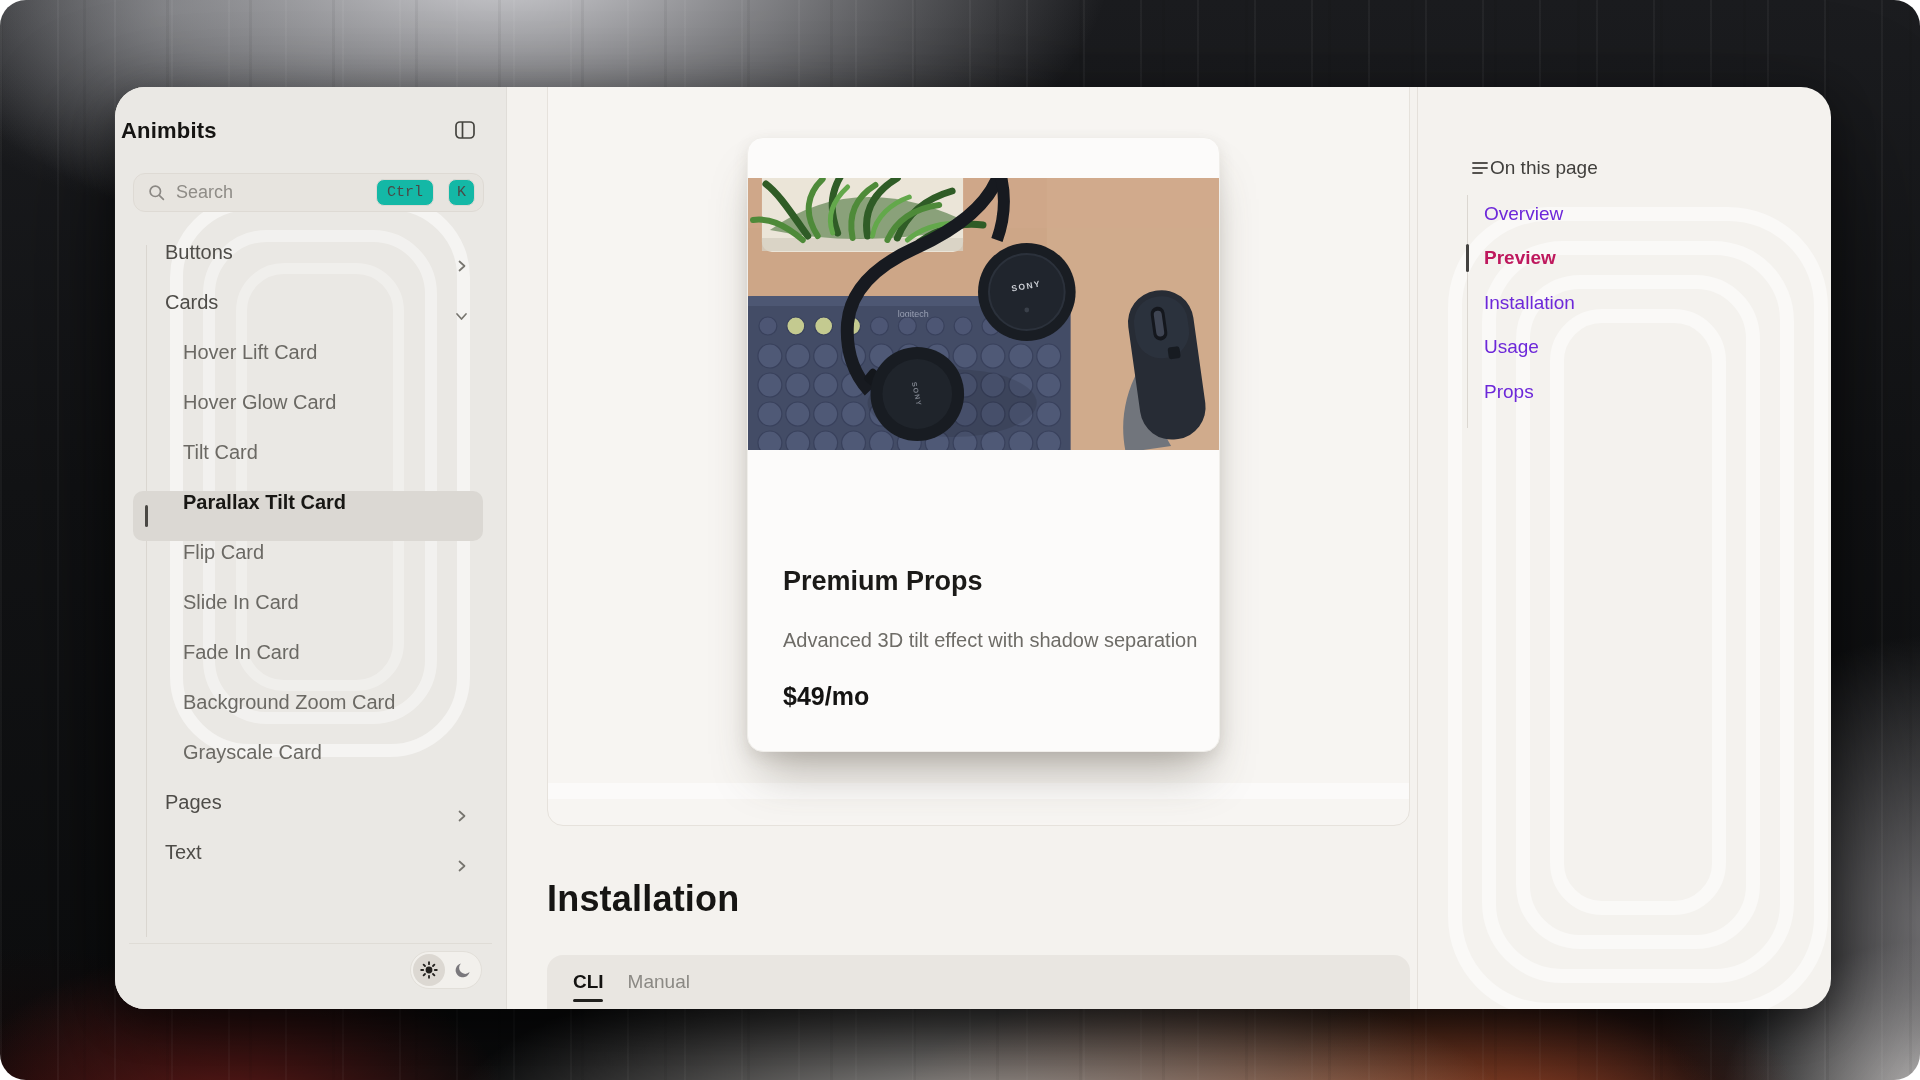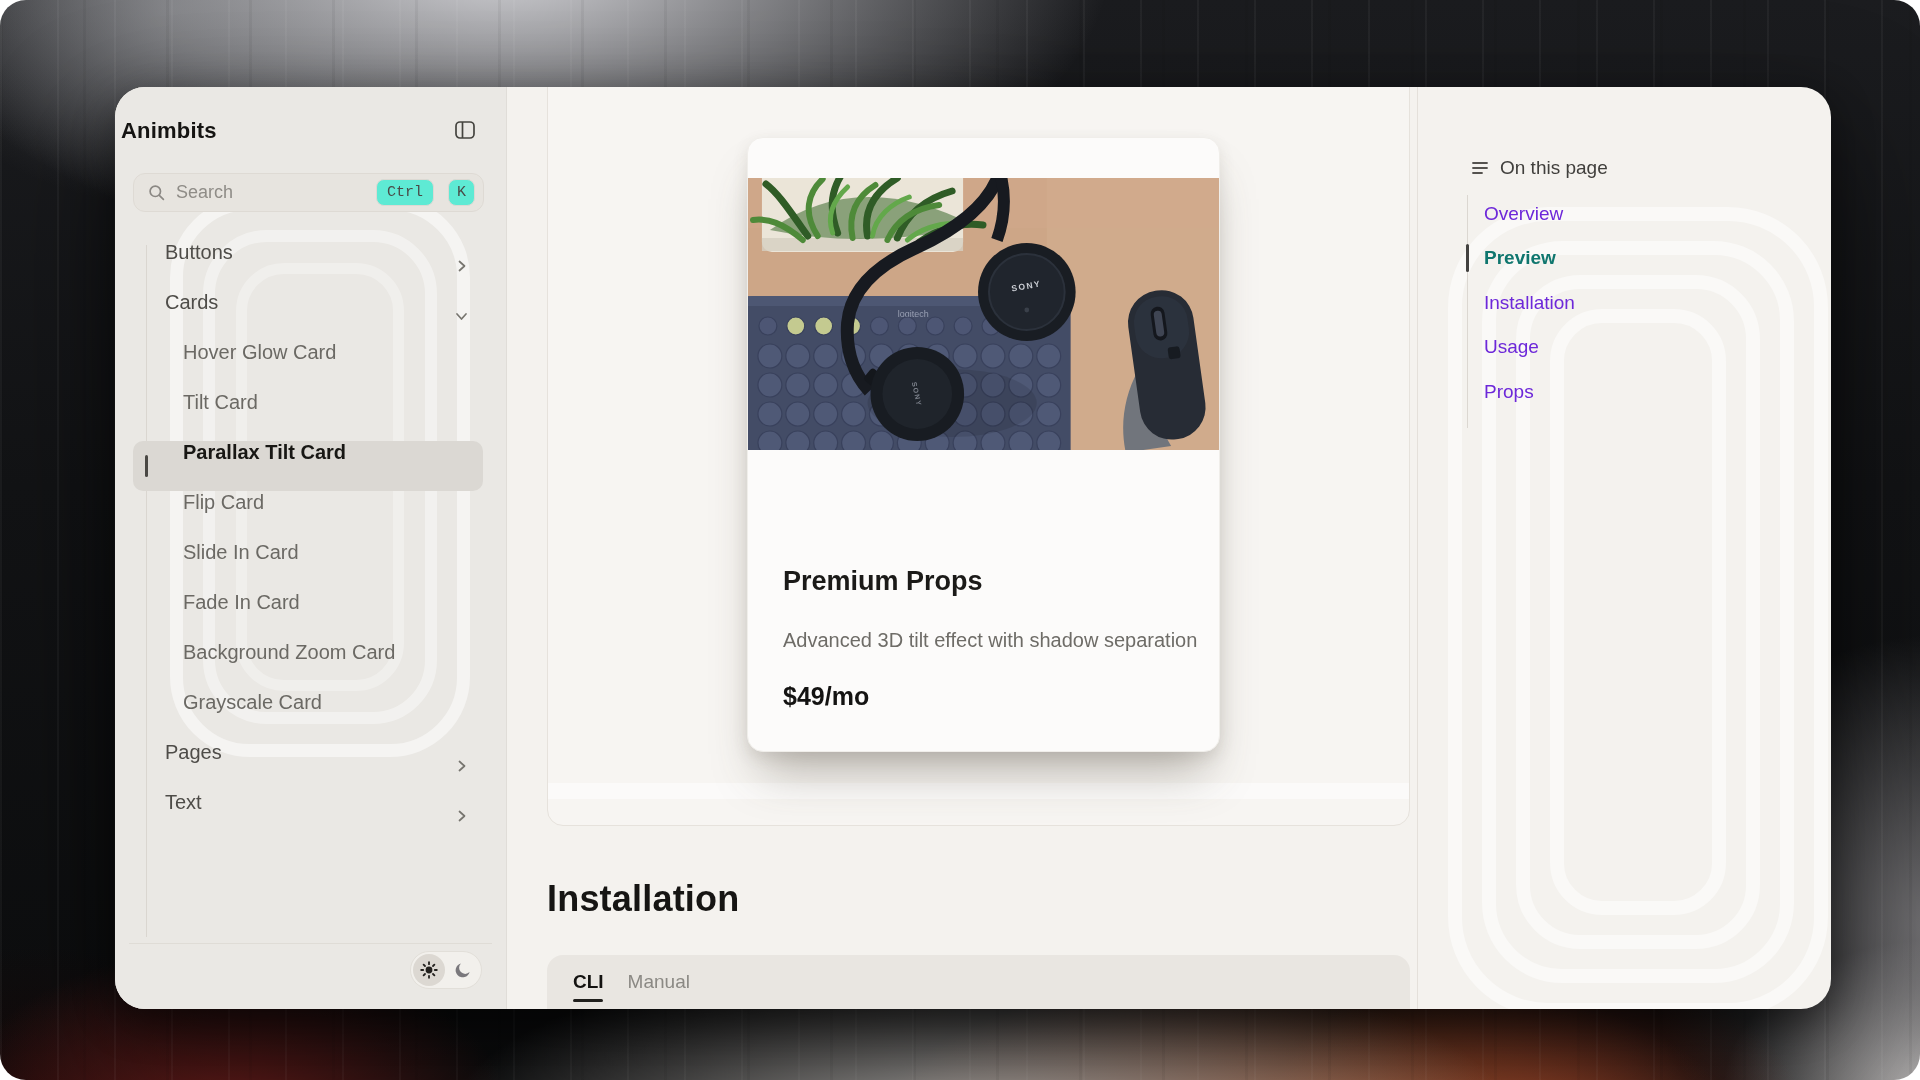--- a/index.html
+++ b/index.html
@@ -38,21 +38,21 @@
     background:#eae8e4; border-right:1px solid #e0ddd8; }
   .sb-rings .ring{ border-radius:80px; }
   .app-title{ position:absolute; left:6px; top:31px; font-size:22px; font-weight:700;
     color:#151412; letter-spacing:.2px; z-index:2; }
   .panel-btn{ position:absolute; left:336px; top:29px; width:28px; height:28px; border:none;
     background:transparent; cursor:pointer; display:flex; align-items:center; justify-content:center; z-index:2;}
   .search{ position:absolute; left:18px; top:86px; width:351px; height:39px;
     background:#e7e4df; border:1px solid #dedad4; border-radius:12px;
     display:flex; align-items:center; padding:0 8px 0 14px; gap:11px; cursor:text; z-index:2;}
   .search .ph{ flex:1; font-size:18px; color:#8f8c87; }
-  .kbd{ height:27px; background:#5eead4; border:1px solid #dcd9d3; border-radius:8px;
+  .kbd{ height:27px; background:#14b8a6; border:1px solid #dcd9d3; border-radius:8px;
     font-family:"Liberation Mono","DejaVu Sans Mono",monospace; font-size:15px; color:#4a4946;
     display:flex; align-items:center; padding:0 10px; }
   .kbd.k{ padding:0 8px; margin-left:3px; }
   .treeline{ position:absolute; left:31px; top:158px; width:1px; height:692px; background:#dad6d0; z-index:1;}
   .nav{ position:absolute; left:0; top:154px; width:392px; z-index:2; }
   .row{ height:50px; margin:0 24px 0 18px; border-radius:10px; position:relative;
     display:flex; align-items:flex-start; font-size:20px; cursor:pointer; }
   .row.group{ padding-left:32px; color:#4e4c48; }
   .row.child{ padding-left:50px; color:#6b6964; }
   .row.active{ background:#dbd8d3; color:#181714; font-weight:700; }
@@ -91,25 +91,25 @@
 
   .col-divider{ position:absolute; left:1302px; top:0; bottom:0; width:1px; background:#e4e0da; }
 
   
   .toc{ position:absolute; left:1303px; top:0; width:413px; height:100%; }
   .toc .ring{ border:14px solid rgba(255,255,255,.5); }
   .toc-ring-a{ left:30px; top:120px; width:380px; height:810px; border-radius:100px; }
   .toc-ring-b{ left:64px; top:154px; width:312px; height:742px; border-radius:80px; border-width:13px; border-color:rgba(255,255,255,.42);}
   .toc-ring-c{ left:98px; top:188px; width:244px; height:674px; border-radius:64px; border-width:12px; border-color:rgba(255,255,255,.34);}
   .toc-ring-d{ left:132px; top:222px; width:176px; height:606px; border-radius:52px; border-width:11px; border-color:rgba(255,255,255,.26);}
-  .toc-header{ position:absolute; left:52px; top:70px; display:flex; align-items:center; gap:10px;
+  .toc-header{ position:absolute; left:52px; top:70px; display:flex; align-items:center; 
     font-size:19px; color:#403f3c; z-index:2;}
   .toc-line{ position:absolute; left:49px; top:108px; width:1px; height:233px; background:#dbd7d1; z-index:1;}
   .toc-item{ position:absolute; left:66px; font-size:19px; color:#6d28d9; cursor:pointer; z-index:2;}
-  .toc-item.active{ color:#0f766e; font-weight:700; }
+  .toc-item.active{ color:#be185d; font-weight:700; }
   .toc-bar{ position:absolute; left:48px; top:157px; width:3px; height:28px; background:#434240; border-radius:2px; z-index:2;}
 
   svg text{ font-family:"Liberation Sans","DejaVu Sans",sans-serif; }
 </style>
 </head>
 <body>
 
 <div class="backdrop">
   <div class="streaks"></div>
 
@@ -152,20 +152,23 @@
           </span>
         </div>
         <div class="row group">
           <span>Cards</span>
           <span class="chev">
             <svg width="17" height="17" viewBox="0 0 17 17" fill="none">
                 <polyline points="4,6.5 8.5,11.5 13,6.5" stroke="#77756f" stroke-width="1.7" stroke-linecap="round" stroke-linejoin="round"></polyline>
               </svg>
           </span>
         </div>
+        <div class="row child">
+            <span>Hover Lift Card</span>
+          </div>
         <div class="row child">
             <span>Hover Glow Card</span>
           </div>
         <div class="row child">
             <span>Tilt Card</span>
           </div>
         <div class="row child active">
             <span>Parallax Tilt Card</span>
           </div>
         <div class="row child">

